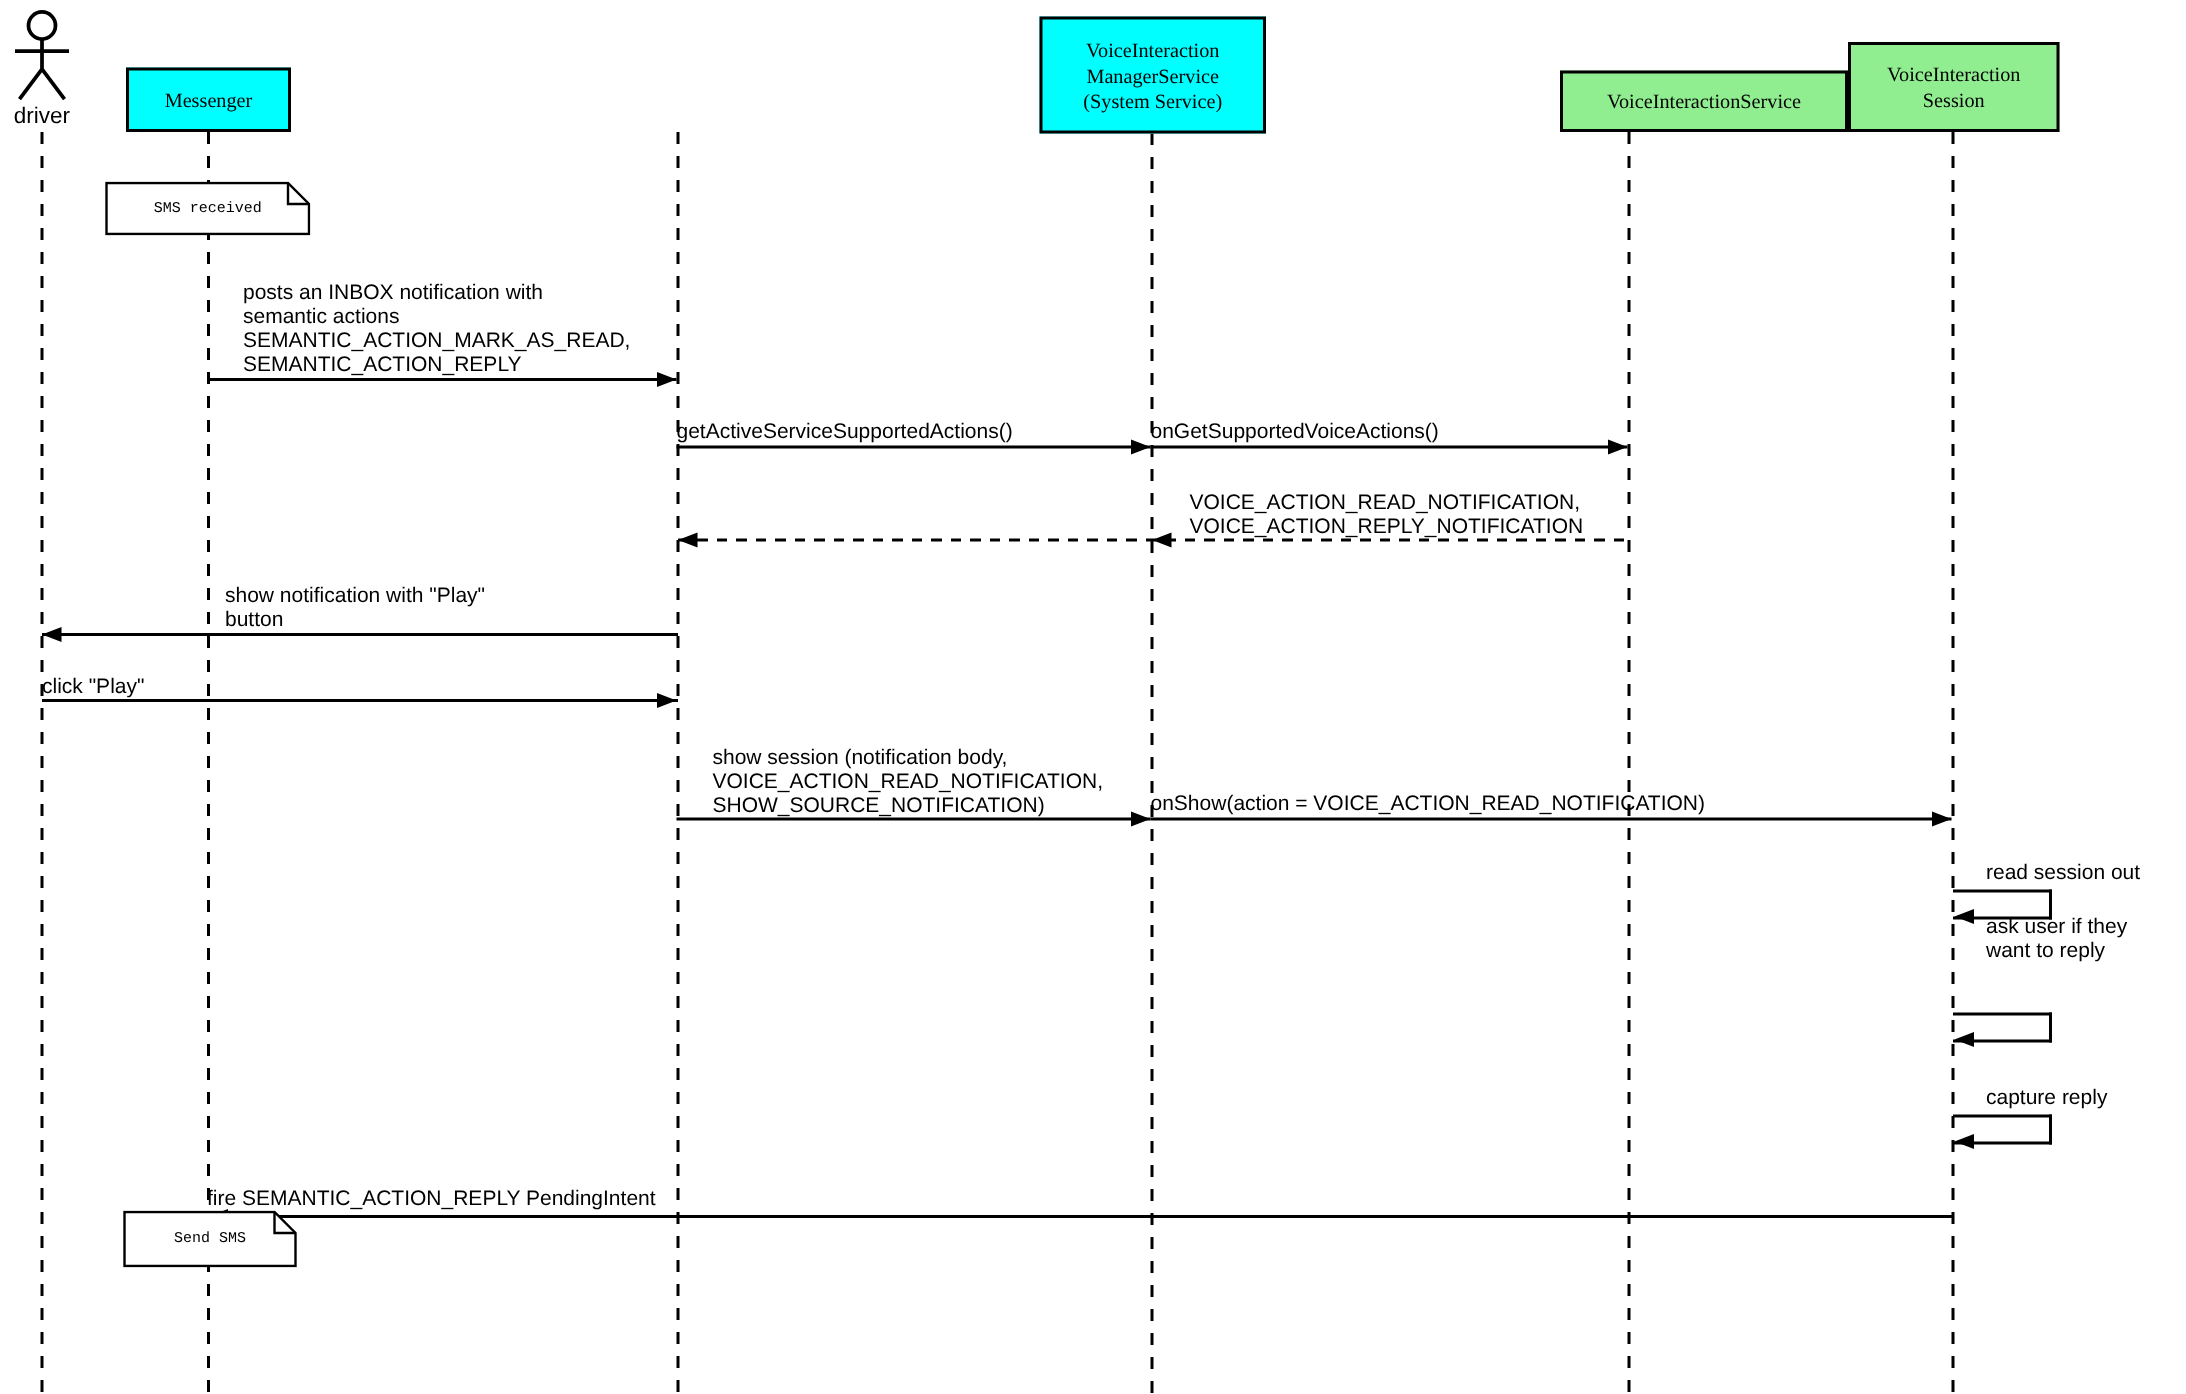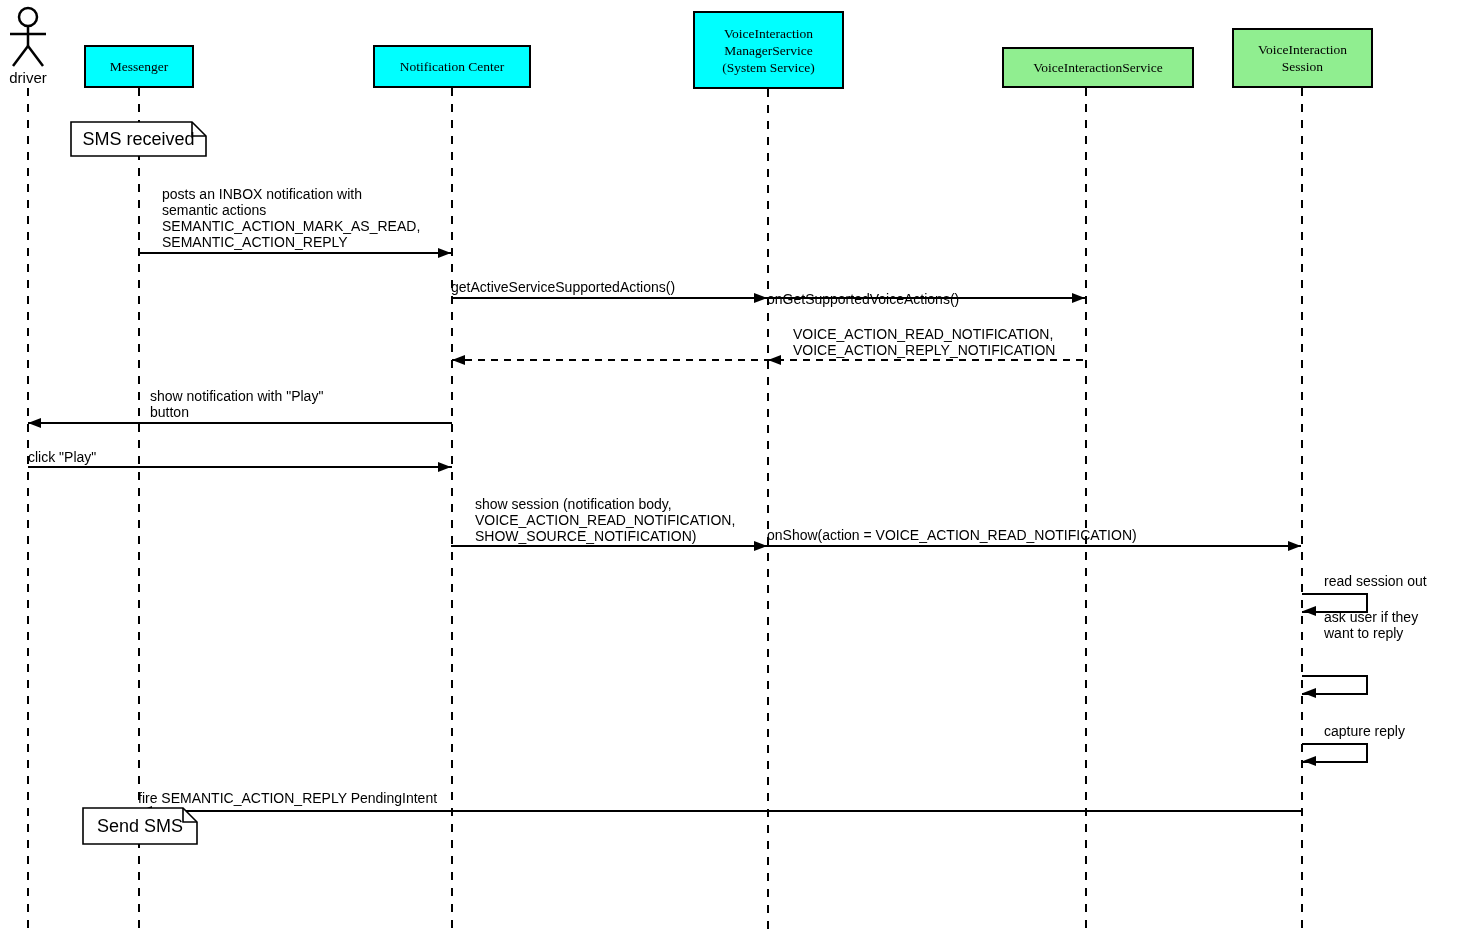--- a/index.html
+++ b/index.html
@@ -27,21 +27,21 @@
     border-top: 5px solid transparent; border-bottom: 5px solid transparent;
     border-right: 13px solid #000; }
 
   .mlabel { position: absolute; font-size: 14px; line-height: 16px; white-space: pre-line; }
   .mlabel.center { text-align: left; }
 
   .selfloop { position: absolute; border: 2px solid #000; border-left: none; }
 
   .note { position: absolute; }
   .note .note-text { position: absolute; left: 0; top: 0; width: 100%; height: 100%;
-    display: flex; align-items: center; justify-content: center; font-size: 18px; }
+    display: flex; align-items: center; justify-content: center; font-size: 10px; font-family: Liberation Mono, monospace; }
 </style>
 </head>
 <body>
 
 <div class="canvas">
 
   <div class="lifeline" style="left:27px;  top:88px; height:841px;"></div>
   <div class="lifeline" style="left:138px; top:88px; height:841px;"></div>
   <div class="lifeline" style="left:451px; top:88px; height:841px;"></div>
   <div class="lifeline" style="left:767px; top:89px; height:840px;"></div>
@@ -53,29 +53,26 @@
     <line x1="21" y1="20" x2="21" y2="40" stroke="#000" stroke-width="2.5"></line>
     <line x1="3" y1="28" x2="39" y2="28" stroke="#000" stroke-width="2.5"></line>
     <line x1="21" y1="40" x2="6" y2="60" stroke="#000" stroke-width="2.5"></line>
     <line x1="21" y1="40" x2="36" y2="60" stroke="#000" stroke-width="2.5"></line>
   </svg>
   <div class="actor-label" style="left:0px; top:69px; width:56px;">driver</div>
 
   <div class="pbox cyan" style="left:84px;  top:45px; width:110px; height:43px;">
     <span>Messenger</span>
   </div>
-  <div class="pbox cyan" style="left:373px; top:45px; width:158px; height:43px;">
-    <span>Notification Center</span>
-  </div>
   <div class="pbox cyan" style="left:693px; top:11px; width:151px; height:78px;">
     <span>VoiceInteraction
 ManagerService
 (System Service)</span>
   </div>
-  <div class="pbox green" style="left:1002px; top:47px; width:192px; height:41px;align-items:center;">
+  <div class="pbox green" style="left:1040px; top:47px; width:192px; height:41px;align-items:center;">
     <span>VoiceInteractionService</span>
   </div>
   <div class="pbox green" style="left:1232px;top:28px; width:141px; height:60px;">
     <span>VoiceInteraction
 Session</span>
   </div>
 
   <div class="note" style="left:70px; top:121px; width:137px; height:36px;">
     <svg width="137" height="36">
       <path d="M1,1 L122,1 L136,15 L136,35 L1,35 Z" fill="#fff" stroke="#000" stroke-width="1.6"></path>
@@ -88,21 +85,21 @@
 semantic actions
 SEMANTIC_ACTION_MARK_AS_READ,
 SEMANTIC_ACTION_REPLY</div>
   <div class="mline" style="left:138px; top:252px; width:313px;"></div>
   <div class="ah-r" style="left:438px; top:248px;"></div>
 
   <div class="mlabel center" style="left:451px; top:279px; width:316px;">getActiveServiceSupportedActions()</div>
   <div class="mline" style="left:451px; top:297px; width:316px;"></div>
   <div class="ah-r" style="left:754px; top:293px;"></div>
 
-  <div class="mlabel center" style="left:767px; top:279px; width:318px;margin-top:12px;">onGetSupportedVoiceActions()</div>
+  <div class="mlabel center" style="left:767px; top:279px; width:318px;">onGetSupportedVoiceActions()</div>
   <div class="mline" style="left:767px; top:297px; width:318px;"></div>
   <div class="ah-r" style="left:1072px; top:293px;"></div>
 
   <div class="mlabel" style="left:793px; top:326px;">VOICE_ACTION_READ_NOTIFICATION,
 VOICE_ACTION_REPLY_NOTIFICATION</div>
   <div class="mline dashed" style="left:452px; top:359px; width:633px;"></div>
   <div class="ah-l" style="left:452px; top:355px;"></div>
   <div class="ah-l" style="left:768px; top:355px;"></div>
 
   <div class="mlabel" style="left:150px; top:388px;">show notification with "Play"

